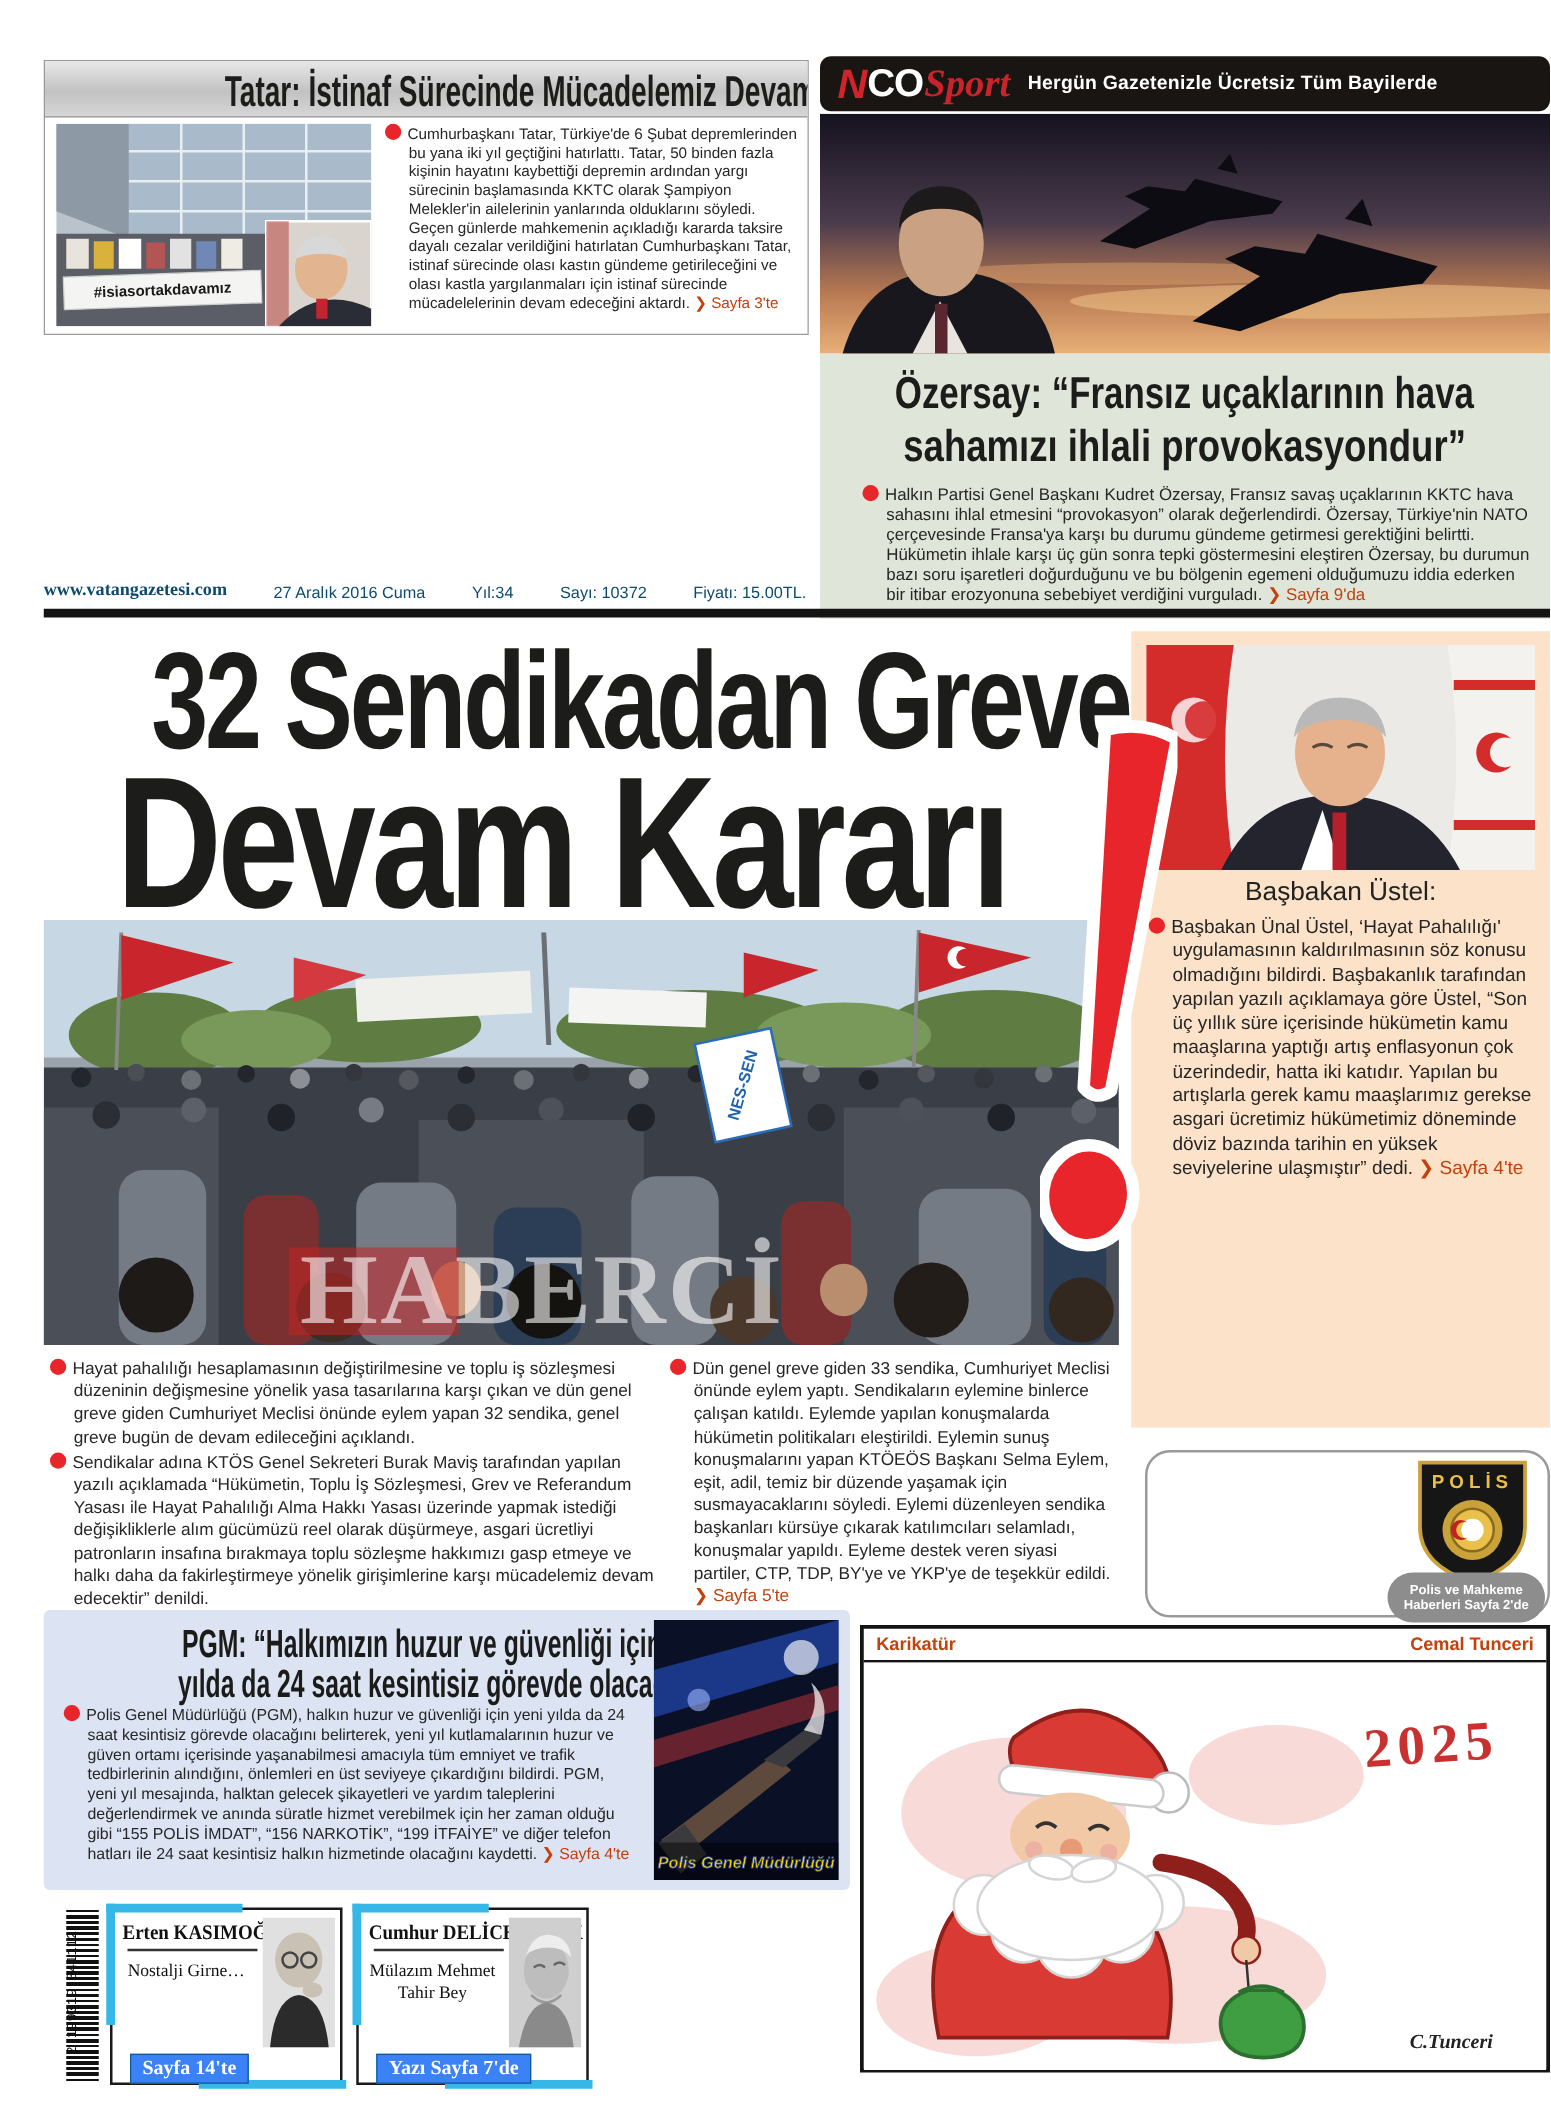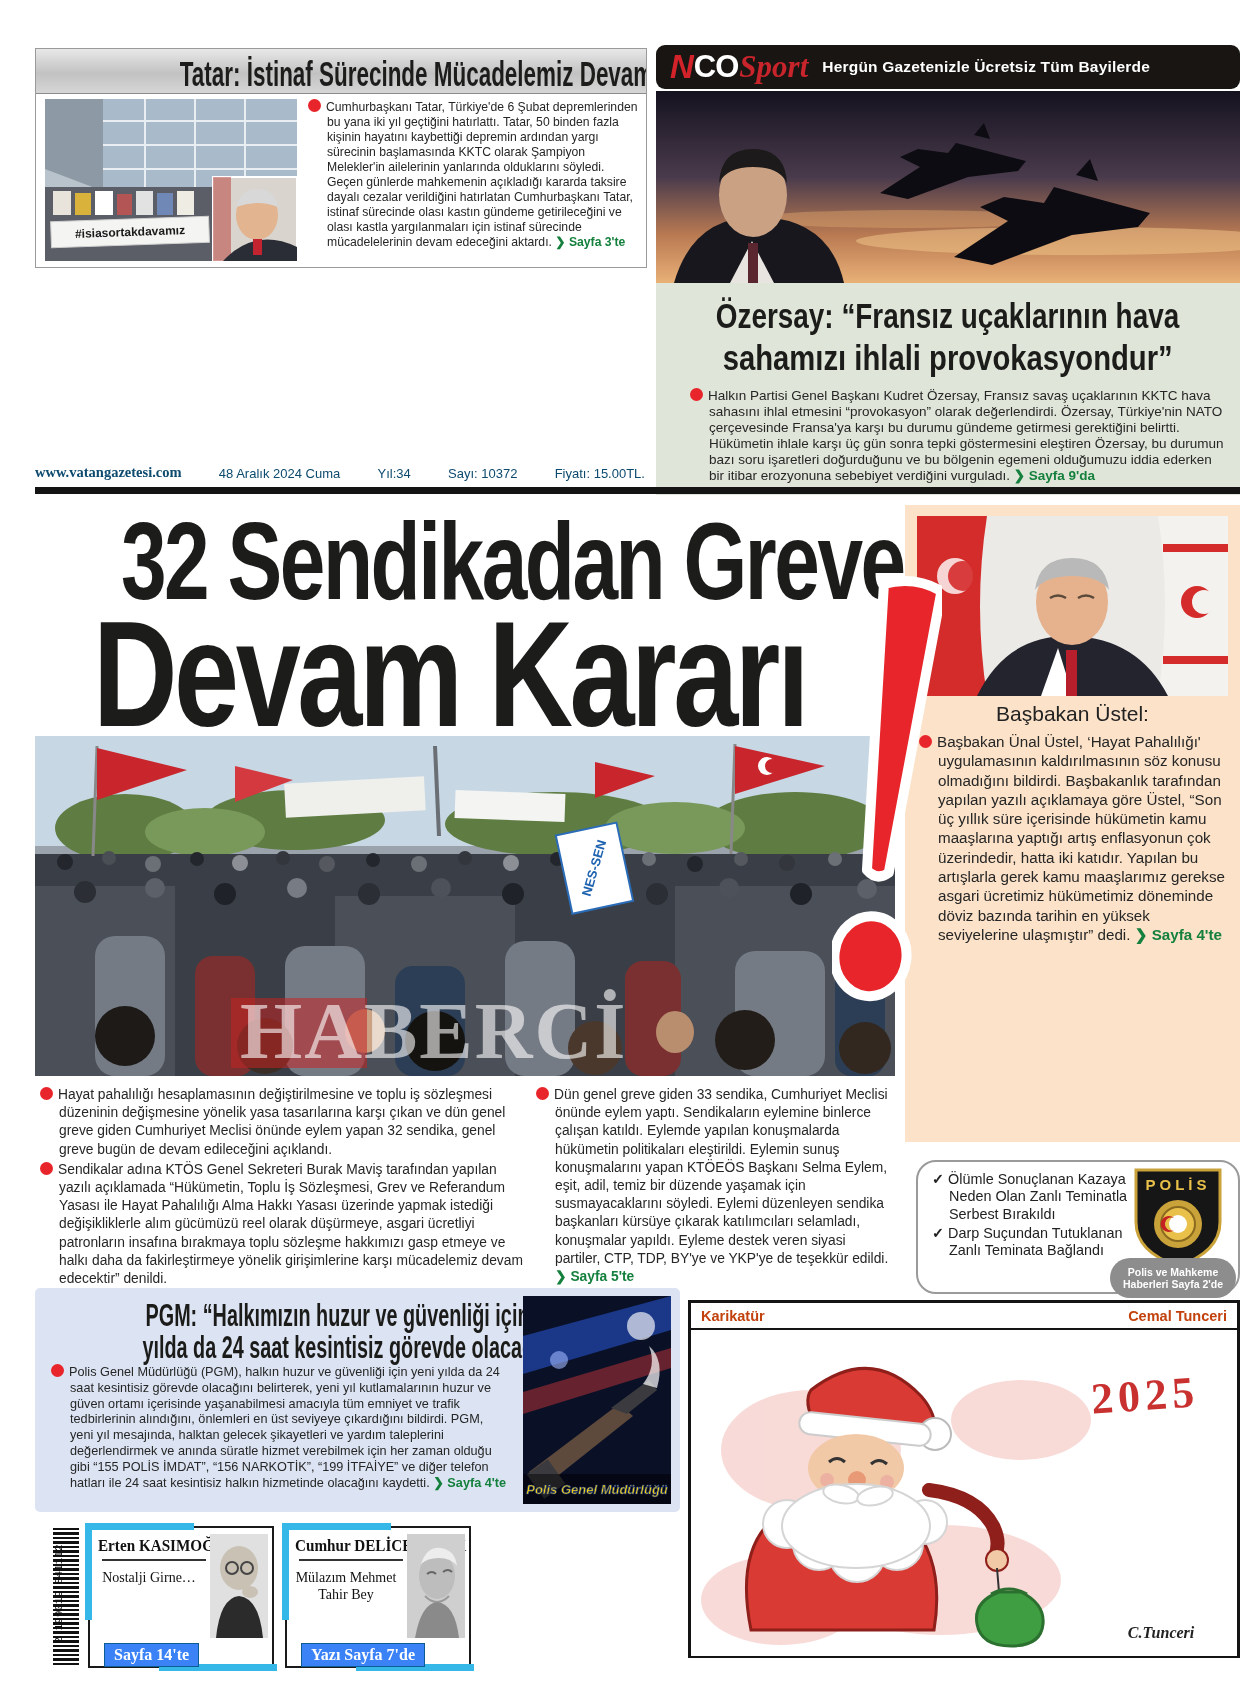--- a/index.html
+++ b/index.html
@@ -6,21 +6,21 @@
   .page{position:relative;width:1241px;height:1700px;background:#fff;margin:0 auto;
         font-family:"Liberation Sans",sans-serif;overflow:hidden;color:#222;}
   .abs{position:absolute;}
   
   .hlwrap{text-align:center;overflow:visible;}
   .hl{display:inline-block;font-weight:bold;color:#1c1c1a;white-space:nowrap;transform-origin:center top;}
   
   .bodytxt{color:#262626;text-align:left;}
   .bullet{display:inline-block;width:13px;height:13px;border-radius:50%;background:#e8252a;margin-right:5px;margin-left:-19px;vertical-align:-1px;}
   .para{margin:0 0 2px 0;padding-left:19px;}
-  .pref{font-weight:bold;color:#15803d;}
+  .pref{font-weight:normal;color:#c2410c;}
   
   .tatar-box{left:35px;top:48px;width:610px;height:218px;border:1px solid #9a9a9a;background:#fff;overflow:hidden;}
   .tatar-bar{position:absolute;left:0;top:0;width:100%;height:44px;background:linear-gradient(180deg,#e8e8e8,#c2c2c2 55%,#d6d6d6);border-bottom:1px solid #8c8c8c;}
   
   .sport{left:656px;top:45px;width:584px;height:44px;background:#181512;border-radius:9px;display:flex;align-items:center;padding:0 14px;box-sizing:border-box;}
   .sport .n{color:#d3232a;font-size:33px;font-weight:bold;font-style:italic;}
   .sport .co{color:#fff;font-size:31px;font-weight:bold;letter-spacing:-1px;}
   .sport .sp{color:#c8242b;font-family:"Liberation Serif",serif;font-style:italic;font-weight:bold;font-size:31px;margin-left:1px;}
   .sport .tag{color:#fff;font-weight:bold;font-size:15.5px;margin-left:14px;letter-spacing:.2px;}
   
@@ -163,21 +163,21 @@
       <span class="hl" style="font-size:34px;transform:scale(.86,1.05);margin-top:3px;">sahamızı ihlali provokasyondur”</span>
     </div>
     <div class="bodytxt" style="padding:12px 16px 0 34px;font-size:13.5px;line-height:15.9px;">
       <p class="para"><span class="bullet"></span><span>Halkın Partisi Genel Başkanı Kudret Özersay, Fransız savaş uçaklarının KKTC hava sahasını ihlal etmesini “provokasyon” olarak değerlendirdi. Özersay, Türkiye'nin NATO çerçevesinde Fransa'ya karşı bu durumu gündeme getirmesi gerektiğini belirtti. Hükümetin ihlale karşı üç gün sonra tepki göstermesini eleştiren Özersay, bu durumun bazı soru işaretleri doğurduğunu ve bu bölgenin egemeni olduğumuzu iddia ederken bir itibar erozyonuna sebebiyet verdiğini vurguladı.</span>
       <b class="pref">❯ Sayfa 9'da</b></p>
     </div>
   </div>
 
   <div class="abs info-row">
     <span class="site">www.vatangazetesi.com</span>
-    <span>48 Aralık 2024 Cuma</span>
+    <span>27 Aralık 2016 Cuma</span>
     <span>Yıl:34</span>
     <span>Sayı: 10372</span>
     <span>Fiyatı: 15.00TL.</span>
   </div>
   <div class="abs divider"></div>
 
   <div class="abs hlwrap lead1">
     <span class="hl">32 Sendikadan Greve</span>
   </div>
   <div class="abs hlwrap lead2">
@@ -327,24 +327,20 @@
       <path d="M133,82 q8,-5 16,0 M161,82 q8,-5 16,0" stroke="#5a4a3a" stroke-width="2.5" fill="none"></path>
     </svg>
     <div class="kicker">Başbakan Üstel:</div>
     <div class="sbody bodytxt">
       <p class="para"><span class="bullet"></span><span>Başbakan Ünal Üstel, ‘Hayat Pahalılığı' uygulamasının kaldırılmasının söz konusu olmadığını bildirdi. Başbakanlık tarafından yapılan yazılı açıklamaya göre Üstel, “Son üç yıllık süre içerisinde hükümetin kamu maaşlarına yaptığı artış enflasyonun çok üzerindedir, hatta iki katıdır. Yapılan bu artışlarla gerek kamu maaşlarımız gerekse asgari ücretimiz hükümetimiz döneminde döviz bazında tarihin en yüksek seviyelerine ulaşmıştır” dedi.</span>
       <b class="pref">❯ Sayfa 4'te</b></p>
     </div>
   </div>
 
   <div class="abs police">
-    <div class="items">
-      <div class="item"><span class="chk">✓</span><span>Ölümle Sonuçlanan Kazaya Neden Olan Zanlı Teminatla Serbest Bırakıldı</span></div>
-      <div class="item"><span class="chk">✓</span><span>Darp Suçundan Tutuklanan Zanlı Teminata Bağlandı</span></div>
-    </div>
     <svg style="position:absolute;right:10px;top:4px;" width="100" height="104" viewBox="0 0 100 104">
       <path d="M8,4 h84 v52 q0,30 -42,44 q-42,-14 -42,-44 Z" fill="#161616" stroke="#caa23a" stroke-width="3"></path>
       <text x="50" y="24" text-anchor="middle" font-size="15" font-weight="bold" fill="#e9c04a" letter-spacing="4" font-family="Liberation Sans,sans-serif">POLİS</text>
       <circle cx="50" cy="58" r="24" fill="#caa23a"></circle>
       <circle cx="50" cy="58" r="17" fill="#e9c04a" stroke="#8a6a1f" stroke-width="2"></circle>
       <circle cx="50" cy="58" r="9" fill="#fff"></circle>
       <path d="M46,52 a8,8 0 1,0 0,12 a6.5,6.5 0 1,1 0,-12" fill="#c42222"></path>
     </svg>
     <div class="oval">Polis ve Mahkeme Haberleri Sayfa 2'de</div>
   </div>

